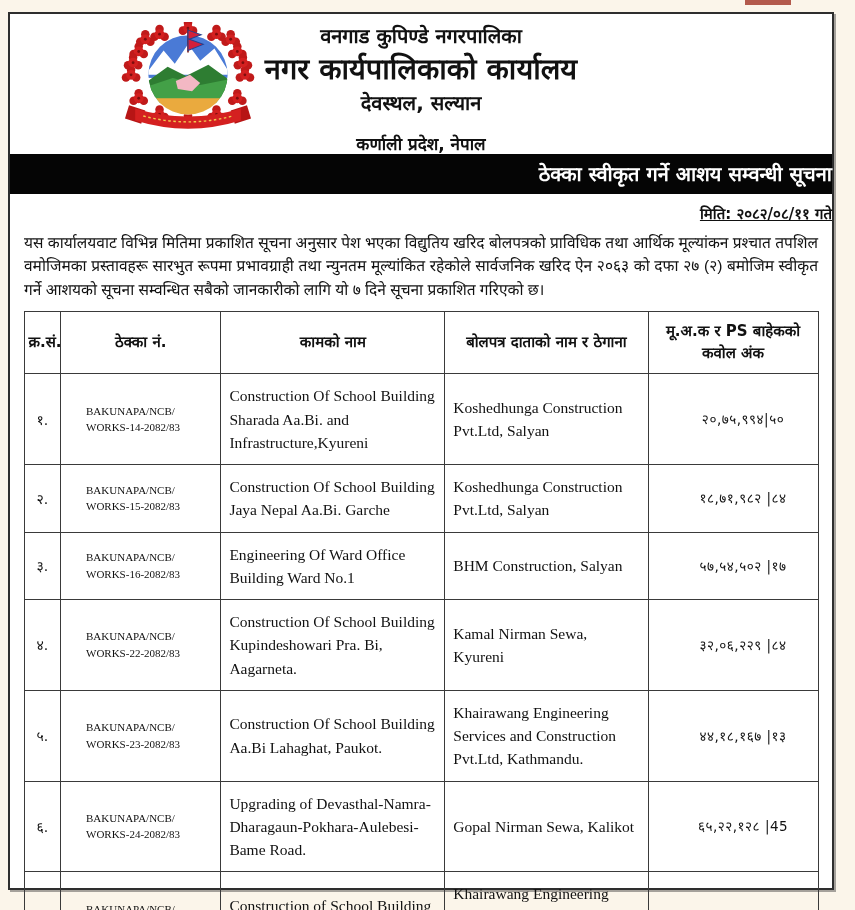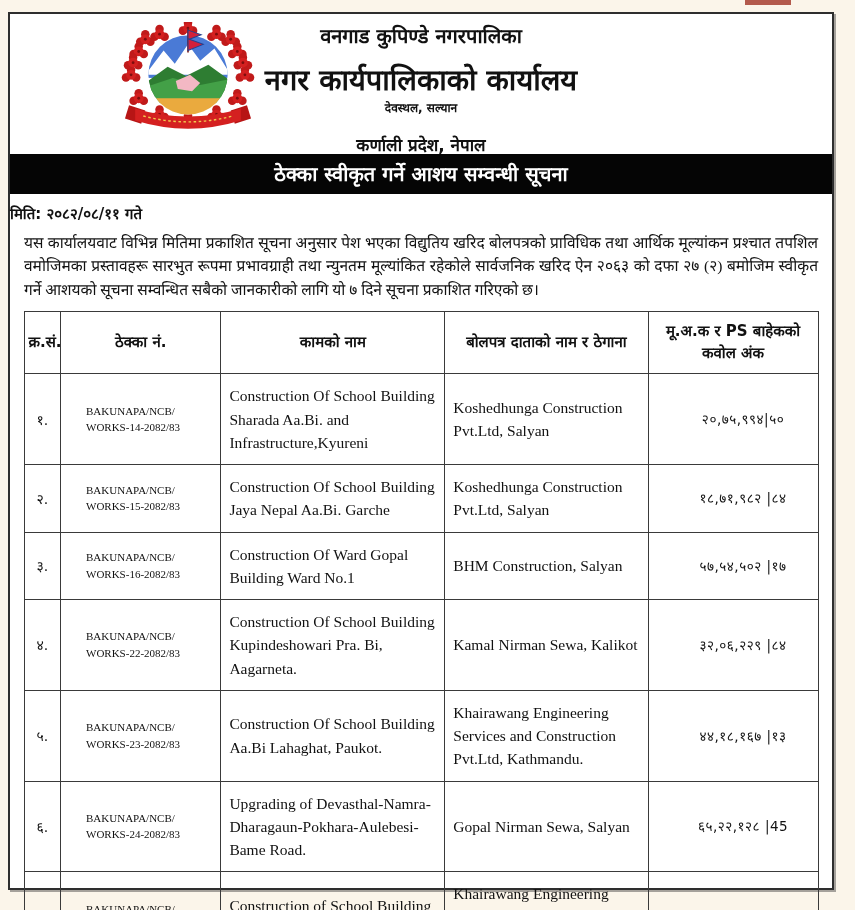--- a/index.html
+++ b/index.html
@@ -25,36 +25,36 @@
     box-shadow:2px 2px 0 rgba(60,60,60,.45);
   }
   
   .header { position:relative; height:138px; }
   .logo-wrap { position:absolute; left:104px; top:8px; width:148px; height:122px; }
   .header-text {
     position:absolute; left:0; top:10px; width:100%;
     text-align:center; color:#111; font-weight:bold;
   }
   .muni   { font-size:20px; line-height:1.25; }
-  .office { font-size:29px; line-height:1.25; margin-top:13px; }
-  .addr   { font-size:12px; line-height:1.3;  margin-top:3px; }
+  .office { font-size:29px; line-height:1.25; margin-top:2px; }
+  .addr   { font-size:20px; line-height:1.3;  margin-top:3px; }
   .prov   { font-size:17px; line-height:1.3;  margin-top:17px; }
   
   .banner {
     margin-top:2px;
     background:#050505; color:#ffffff;
-    text-align:center; font-weight:bold; font-size:20px;
+    text-align:right; font-weight:bold; font-size:20px;
     padding:6px 0 7px;
   }
   .date-line {
-    text-align:left; font-weight:bold; font-size:15px;
-    margin-top:9px; color:#111;
+    text-align:right; font-weight:bold; font-size:15px;
+    margin-top:9px; color:#111;text-decoration:underline;
   }
   .para {
-    font-family:Liberation Serif, serif;
+    font-family:Liberation Sans, sans-serif;
     font-size:15.5px; line-height:1.5; color:#111;
     text-align:justify;
     margin:8px 14px 10px 14px;
   }
   
   table.notice-table {
     border-collapse:collapse;
     margin:2px auto 0;
     width:795px;
     table-layout:fixed;
@@ -186,46 +186,46 @@
             <td class="col-contract_no">BAKUNAPA/NCB/
 WORKS-15-2082/83</td>
             <td class="col-work_name">Construction Of School Building Jaya Nepal Aa.Bi. Garche</td>
             <td class="col-bidder">Koshedhunga Construction Pvt.Ltd, Salyan</td>
             <td class="col-amount">१८,७१,९८२ |८४</td>
           </tr>
           <tr>
             <td class="col-sn">३.</td>
             <td class="col-contract_no">BAKUNAPA/NCB/
 WORKS-16-2082/83</td>
-            <td class="col-work_name">Construction Of Ward Gopal Building Ward No.1</td>
+            <td class="col-work_name">Engineering Of Ward Office Building Ward No.1</td>
             <td class="col-bidder">BHM Construction, Salyan</td>
             <td class="col-amount">५७,५४,५०२ |१७</td>
           </tr>
           <tr>
             <td class="col-sn">४.</td>
             <td class="col-contract_no">BAKUNAPA/NCB/
 WORKS-22-2082/83</td>
             <td class="col-work_name">Construction Of School Building Kupindeshowari Pra. Bi, Aagarneta.</td>
-            <td class="col-bidder">Kamal Nirman Sewa, Kalikot</td>
+            <td class="col-bidder">Kamal Nirman Sewa, Kyureni</td>
             <td class="col-amount">३२,०६,२२९ |८४</td>
           </tr>
           <tr>
             <td class="col-sn">५.</td>
             <td class="col-contract_no">BAKUNAPA/NCB/
 WORKS-23-2082/83</td>
             <td class="col-work_name">Construction Of School Building Aa.Bi Lahaghat, Paukot.</td>
             <td class="col-bidder">Khairawang Engineering Services and Construction Pvt.Ltd, Kathmandu.</td>
             <td class="col-amount">४४,१८,१६७ |१३</td>
           </tr>
           <tr>
             <td class="col-sn">६.</td>
             <td class="col-contract_no">BAKUNAPA/NCB/
 WORKS-24-2082/83</td>
             <td class="col-work_name">Upgrading of Devasthal-Namra-Dharagaun-Pokhara-Aulebesi-Bame Road.</td>
-            <td class="col-bidder">Gopal Nirman Sewa, Salyan</td>
+            <td class="col-bidder">Gopal Nirman Sewa, Kalikot</td>
             <td class="col-amount">६५,२२,१२८ |45</td>
           </tr>
           <tr>
             <td class="col-sn">७</td>
             <td class="col-contract_no">BAKUNAPA/NCB/
 WORKS-25-2082/83</td>
             <td class="col-work_name">Construction of School Building Tribhuwan Janata Ma.Vi., Chiura</td>
             <td class="col-bidder">Khairawang Engineering Services and Construction pvt.ltd, Kathmandu</td>
             <td class="col-amount">२२,०७,७२२|१५</td>
           </tr>

